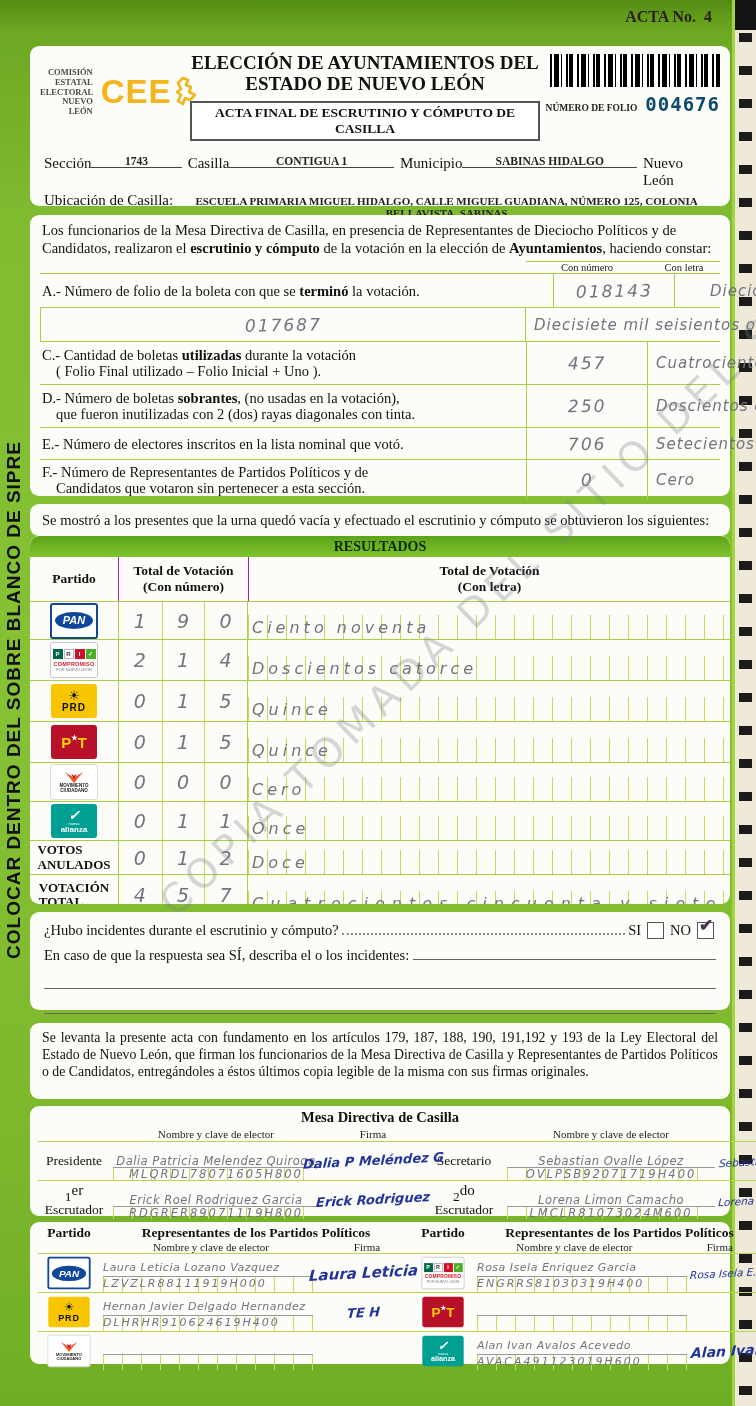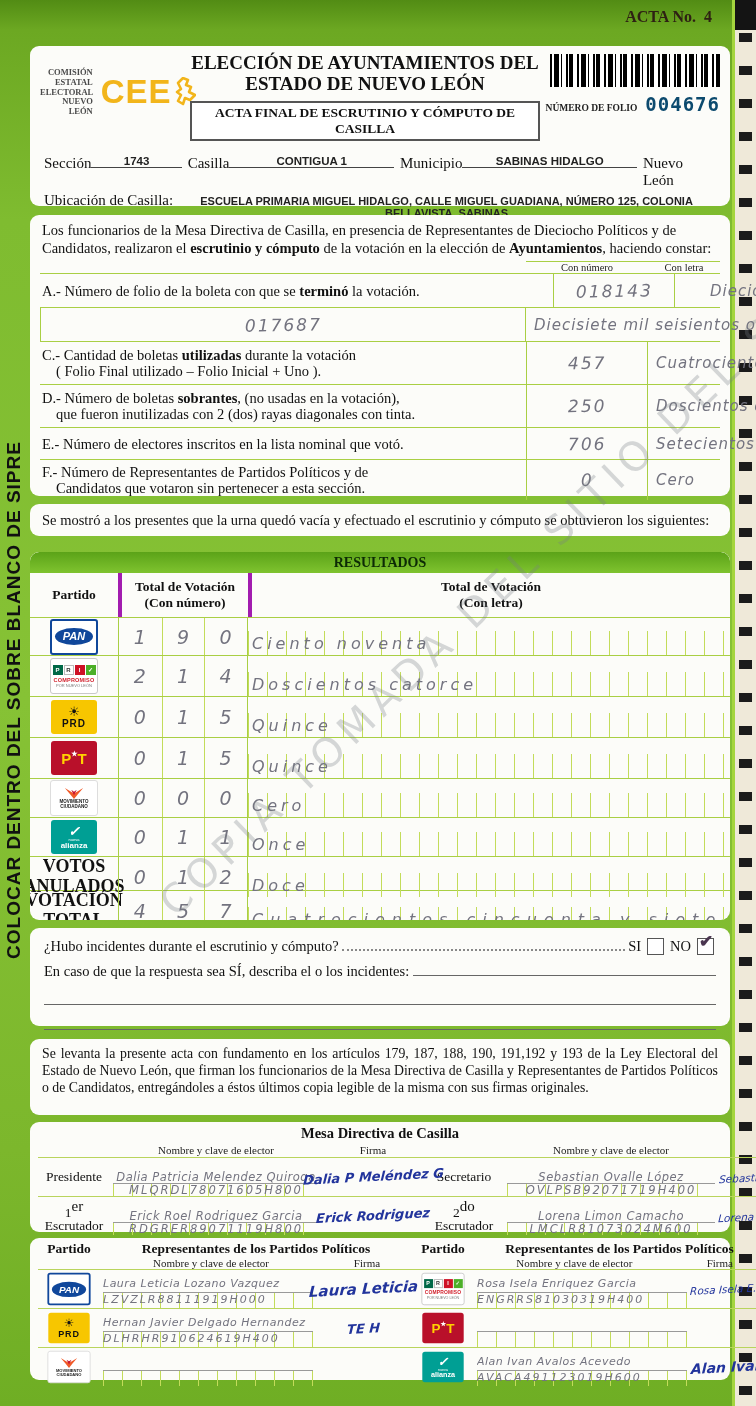--- a/index.html
+++ b/index.html
@@ -35,21 +35,21 @@
   .ttl h1{margin:0;font-size:19px;line-height:1.12;color:#111;}
   .sub-box{display:inline-block;border:2px solid #555;padding:2px 10px;margin-top:6px;
     font-weight:bold;font-size:13.5px;color:#111;background:#fff;}
   .right-blk{width:180px;text-align:right;padding-top:2px;}
   .barcode{width:170px;height:33px;margin-left:auto;
     background:repeating-linear-gradient(90deg,#000 0 2px,#fff 2px 4px,#000 4px 9px,#fff 9px 11px,#000 11px 12px,#fff 12px 16px,#000 16px 18px,#fff 18px 19px,#000 19px 23px,#fff 23px 27px);}
   .folio-row{margin-top:6px;display:flex;justify-content:flex-end;align-items:baseline;gap:8px;}
   .folio-lab{font-weight:bold;font-size:9.5px;color:#222;}
   .folio-val{font-family:"DejaVu Sans Mono",monospace;font-size:19px;font-weight:600;color:#0c4a6e;letter-spacing:1px;}
   .sec-line{display:flex;align-items:flex-start;font-size:15px;color:#111;margin-top:14px;padding:0 4px;}
-  .blank{border-bottom:1.5px solid #444;text-align:center;font-family:Liberation Sans, sans-serif;
+  .blank{border-bottom:1.5px solid #444;text-align:center;font-family:Liberation Serif, serif;
     font-weight:bold;font-size:11.5px;color:#222;}
   .ubi{font-size:15px;color:#111;padding:0 4px;margin-top:3px;display:flex;align-items:baseline;}
   .ubi2{padding:0 4px;margin-left:10px;}
   .uso{display:flex;justify-content:space-between;padding:6px 14px 0;font-size:7.5px;color:#333;}
   
   .c2{margin-top:9px;height:281px;padding:5px 10px 4px;font-size:14.5px;}
   .intro{line-height:1.22;color:#111;padding:2px 2px 4px;}
   .cnt-head{display:grid;grid-template-columns:486px 122px 1fr;font-size:10.5px;text-align:center;color:#222;}
   .cnt-head div{border-top:1px solid #a9cf44;}
   .cnt-row{display:grid;grid-template-columns:486px 122px 1fr;border-top:1px solid #a9cf44;align-items:center;}
@@ -58,38 +58,38 @@
   .cnt-lab .l2{display:block;padding-left:14px;}
   .cnt-num{align-self:stretch;border-left:1px solid #a9cf44;border-right:1px solid #a9cf44;
     display:flex;align-items:center;justify-content:center;}
   .hw{font-family:"DejaVu Sans",sans-serif;font-style:italic;color:#73737f;letter-spacing:1px;}
   .hw-num{font-size:17px;letter-spacing:2px;transform:rotate(-1deg);}
   .hw-txt{font-size:15px;white-space:nowrap;}
   .cnt-let{padding:2px 8px;}
   
   .shown{margin-top:8px;height:32px;display:flex;align-items:center;padding:0 12px;font-size:14.5px;color:#111;}
   
-  .c3{margin-top:16px;height:368px;overflow:hidden;}
+  .c3{margin-top:0;height:368px;overflow:hidden;}
   .res-title{height:21px;background:linear-gradient(180deg,#5ba318 0,#7fc32f 100%);
     display:flex;align-items:center;justify-content:center;font-weight:bold;font-size:14px;color:#0c2a05;
     border-radius:9px 9px 0 0;}
   .res-head{display:grid;grid-template-columns:88px 130px 1fr;height:44px;}
   .res-head div{display:flex;flex-direction:column;align-items:center;justify-content:center;
-    font-weight:bold;font-size:13.5px;line-height:1.15;color:#111;border-left:4px solid #a21caf;}
+    font-weight:bold;font-size:13.5px;line-height:1.15;color:#111;border-left:1px solid #a21caf;}
   .res-head div:first-child{border-left:none;}
   .r-row{display:grid;grid-template-columns:88px 130px 1fr;border-top:1px solid #a9cf44;}
   .r-party{display:flex;align-items:center;justify-content:center;}
   .r-num{display:grid;grid-template-columns:1fr 1fr 1fr;border-left:1px solid #a9cf44;border-right:1px solid #a9cf44;}
   .r-d{display:flex;align-items:center;justify-content:center;font-size:19px;}
   .r-d + .r-d{border-left:1px solid #c3dc5a;}
   .comb{background-image:repeating-linear-gradient(90deg,#c3dc5a 0 1px,transparent 1px 19px);
     background-repeat:no-repeat;background-size:100% 24px;background-position:0 100%;}
   .r-letra{display:flex;align-items:flex-end;padding:0 4px 2px;}
   .r-letra .hw-txt{font-size:16px;letter-spacing:4px;}
-  .r-lbl{font-weight:bold;font-size:18px;text-align:center;line-height:1.1;color:#111;}
+  .r-lbl{font-weight:bold;font-size:13px;text-align:left;line-height:1.1;color:#111;}
   
   .plogo{width:46px;height:34px;border-radius:3px;display:flex;flex-direction:column;align-items:center;
     justify-content:center;font-family:"Liberation Sans",sans-serif;overflow:hidden;}
   .lg-pan{background:#fff;border:2px solid #10479b;width:44px;height:32px;}
   .lg-pan .oval{background:#10479b;color:#fff;font-weight:bold;font-size:11px;font-style:italic;
     border-radius:50%;padding:3px 8px;line-height:1;}
   .lg-comp{background:#fff;border:1px solid #c9c9c9;}
   .comp-row{display:flex;gap:1px;}
   .comp-sq{width:10px;height:10px;display:flex;align-items:center;justify-content:center;
     color:#fff;font-size:6px;font-weight:bold;}

